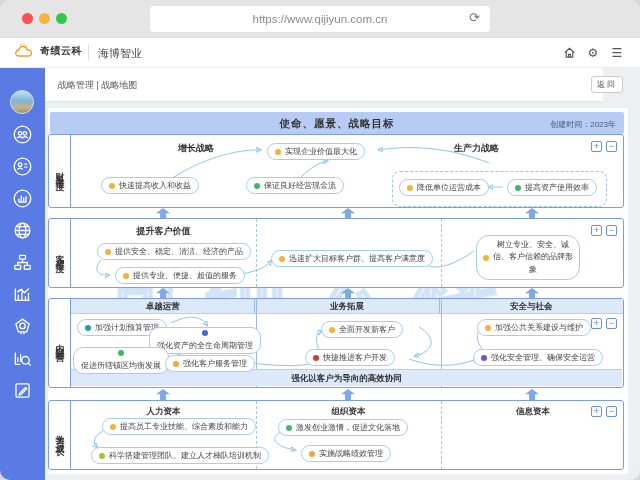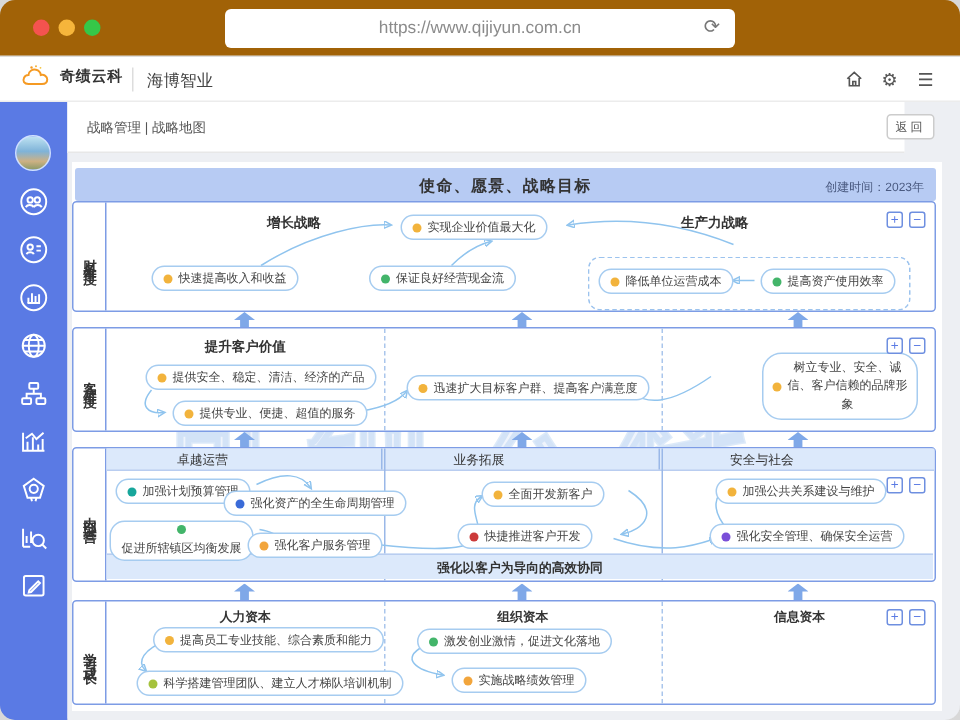--- a/index.html
+++ b/index.html
@@ -1,20 +1,20 @@
 <!DOCTYPE html>
 <html><head>
 <meta charset="utf-8">
 <style>
   * { margin:0; padding:0; box-sizing:border-box; }
   html,body { width:640px; height:480px; background:#d8d8d8; font-family:"Liberation Sans","DejaVu Sans",sans-serif; overflow:hidden; }
   .window { position:relative; width:640px; height:480px; background:#fff; border-radius:10px; overflow:hidden; box-shadow:0 0 0 1px #c9c9c9 inset; }
 
   
-  .topbar { position:absolute; left:0; top:0; width:640px; height:38px; background:#a16207; border-bottom:1px solid #ddd; }
+  .topbar { position:absolute; left:0; top:0; width:640px; height:38px; background:#e5e5e5; border-bottom:1px solid #ddd; }
   .light { position:absolute; top:13px; width:11px; height:11px; border-radius:50%; }
   .urlbar { position:absolute; left:150px; top:6px; width:340px; height:26px; background:#fff; border-radius:4px; display:flex; align-items:center; justify-content:center; }
   .urltext { font-size:11.5px; color:#8b8b8b; }
   .reload { position:absolute; right:10px; top:4px; font-size:13px; color:#777; }
 
   
   .appheader { position:absolute; left:0; top:38px; width:640px; height:30px; background:#fff; border-bottom:1px solid #ececec; }
   .logo { position:absolute; left:14px; top:5px; display:flex; align-items:center; gap:4px; }
   .logotext { font-size:10px; font-weight:bold; color:#333; letter-spacing:0.5px; }
   .hdr-divider { position:absolute; left:88px; top:7px; width:1px; height:16px; background:#ddd; }
@@ -45,21 +45,21 @@
   .strat-label { position:absolute; font-size:9px; font-weight:bold; color:#333; text-align:center; }
   .node { position:absolute; display:flex; align-items:center; gap:4px; background:#fff; border:1px solid #a6ccf0; border-radius:10px; padding:2px 7px; font-size:8px; color:#444; white-space:nowrap; z-index:3; }
   .node-wrap { white-space:normal; width:104px; text-align:center; border-radius:13px; line-height:1.55; padding:3px 6px; }
   .dot { width:6px; height:6px; border-radius:50%; flex:none; }
   .dashedbox { position:absolute; border:1px dashed #9cc3ee; border-radius:8px; z-index:2; }
   .zoomctl { position:absolute; right:6px; display:flex; gap:4px; z-index:4; }
   .zoombtn { width:11px; height:11px; border:1px solid #6e8fe0; border-radius:2px; background:#fff; color:#5b7be4; font-size:9px; line-height:9px; text-align:center; }
   .vdiv-dashed { position:absolute; top:0; bottom:0; width:0; border-left:1px dashed #aac6ec; }
   .vdiv-solid { position:absolute; top:0; bottom:0; width:0; border-left:1px solid #9ab8e8; }
   .hdrstrip { position:absolute; left:22px; right:0; top:0; height:15px; display:flex; background:#dce9fb; border-bottom:1px solid #b9cdf0; }
-  .hdrcell { flex:1; text-align:left; font-size:8.5px; font-weight:normal; color:#333; line-height:15px; border-right:1px solid #9ab8e8;margin-left:47px; }
+  .hdrcell { flex:1; text-align:center; font-size:8.5px; font-weight:bold; color:#333; line-height:15px; border-right:1px solid #9ab8e8; }
   .hdrcell:last-child { border-right:none; }
   .plainhdr { position:absolute; font-size:8.5px; font-weight:bold; color:#333; text-align:center; }
   .footband { position:absolute; left:22px; right:1px; top:70px; height:17px; background:#dce9fb; border-top:1px solid #b9cdf0; text-align:center; font-size:8.5px; font-weight:bold; color:#333; line-height:17px; }
   .uparrow { position:absolute; width:14px; height:11px; background:#7fa8e8; clip-path:polygon(50% 0,100% 48%,71% 48%,71% 100%,29% 100%,29% 48%,0 48%); z-index:2; }
   .curves { position:absolute; left:0; top:0; width:100%; height:100%; z-index:2; pointer-events:none; }
   .curves path, .curves line { stroke:#90c4ee; stroke-width:1; fill:none; }
 </style>
 </head>
 <body>
 
@@ -247,21 +247,21 @@
             <span>提供安全、稳定、清洁、经济的产品</span>
           </div>
         <div class="node" style="left:66px;top:48px;">
             <span class="dot" style="background: rgb(242, 179, 60);"></span>
             <span>提供专业、便捷、超值的服务</span>
           </div>
         <div class="node" style="left:222px;top:31px;">
             <span class="dot" style="background: rgb(242, 179, 60);"></span>
             <span>迅速扩大目标客户群、提高客户满意度</span>
           </div>
-        <div class="node node-wrap" style="left:427px;top:16px;margin-left:32px;">
+        <div class="node node-wrap" style="left:427px;top:16px;">
             <span class="dot" style="background: rgb(242, 179, 60);"></span>
             <span>树立专业、安全、诚信、客户信赖的品牌形象</span>
           </div>
       </div>
 
       <div class="uparrow" style="left:108px;top:180px;"></div>
       <div class="uparrow" style="left:293px;top:180px;"></div>
       <div class="uparrow" style="left:477px;top:180px;"></div>
 
       <div class="mrow" style="top:190px;height:90px;">
@@ -282,21 +282,21 @@
           <path d="M124,54 C140,57 138,62 130,63" marker-end="url(#ah)"></path>
           <path d="M202,64 C310,76 252,44 272,32" marker-end="url(#ah)"></path>
           <path d="M370,28 C392,42 380,54 366,57" marker-end="url(#ah)"></path>
           <path d="M360,60 C395,72 416,64 428,60" marker-end="url(#ah)"></path>
           <path d="M436,54 C424,40 428,30 435,28" marker-end="url(#ah)"></path>
         </svg>
         <div class="node" style="left:28px;top:20px;">
             <span class="dot" style="background: rgb(23, 166, 155);"></span>
             <span>加强计划预算管理</span>
           </div>
-        <div class="node" style="left:100px;top:28px;">
+        <div class="node" style="left:100px;top:28px;flex-direction:column;">
             <span class="dot" style="background: rgb(58, 107, 216);"></span>
             <span>强化资产的全生命周期管理</span>
           </div>
         <div class="node" style="left:24px;top:48px;flex-direction:column;">
             <span class="dot" style="background: rgb(67, 181, 106);"></span>
             <span>促进所辖镇区均衡发展</span>
           </div>
         <div class="node" style="left:116px;top:56px;">
             <span class="dot" style="background: rgb(242, 165, 60);"></span>
             <span>强化客户服务管理</span>

